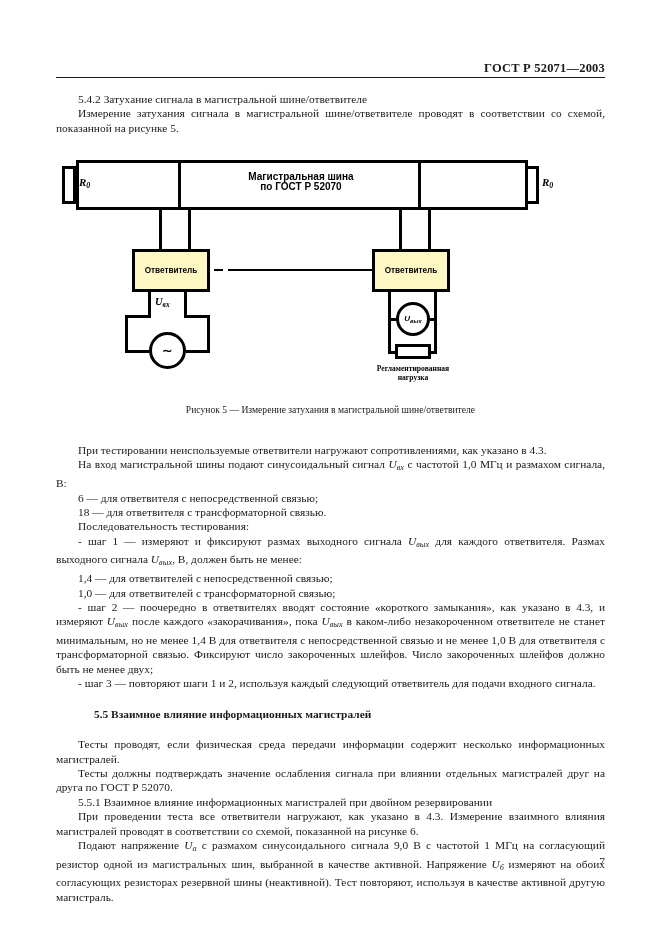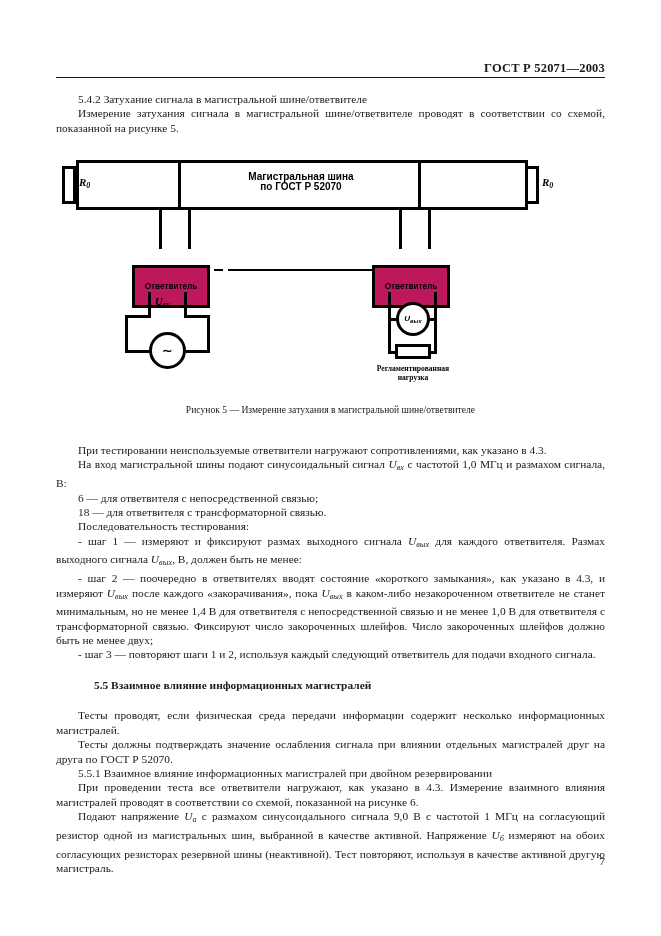--- a/index.html
+++ b/index.html
@@ -102,30 +102,29 @@
   .vline { background: #000; width: 3px; }
   .hline-thin { background: #000; height: 2px; }
 
   .res-box {
     border: 3px solid #000;
     background: #fff;
     box-sizing: border-box;
   }
   .blk-box {
     border: 3px solid #000;
-    background: #be185d;
+    background: #fef9c3;
     box-sizing: border-box;
     display: flex;
     align-items: center;
     justify-content: center;
     font-family: "Liberation Sans", "DejaVu Sans", sans-serif;
     font-weight: bold;
     font-size: 8.2px;
     color: #000;
-    margin-top: 16px;
   }
   .circ {
     border: 3px solid #000;
     border-radius: 50%;
     background: #fff;
     box-sizing: border-box;
     display: flex;
     align-items: center;
     justify-content: center;
     font-family: "Liberation Sans", "DejaVu Sans", sans-serif;
@@ -300,20 +299,22 @@
     </p>
 
     <p class="para">6 — для ответвителя с непосредственной связью;</p>
     <p class="para">18 — для ответвителя с трансформаторной связью.</p>
     <p class="para">Последовательность тестирования:</p>
 
     <p class="para">
       <span>- шаг 1 — измеряют и фиксируют размах выходного сигнала </span><span class="ital"><span>U</span><span class="sub">вых</span></span><span> для каждого ответвителя. Размах выходного сигнала </span><span class="ital"><span>U</span><span class="sub">вых</span></span><span>, В, должен быть не менее:</span>
     </p>
 
+    <p class="para">1,4 — для ответвителей с непосредственной связью;</p>
+    <p class="para">1,0 — для ответвителей с трансформаторной связью;</p>
 
     <p class="para">
       <span>- шаг 2 — поочередно в ответвителях вводят состояние «короткого замыкания», как указано в 4.3, и измеряют </span><span class="ital"><span>U</span><span class="sub">вых</span></span><span> после каждого «закорачивания», пока </span><span class="ital"><span>U</span><span class="sub">вых</span></span><span> в каком-либо незакороченном ответвителе не станет минимальным, но не менее 1,4 В для ответвителя с непосредственной связью и не менее 1,0 В для ответвителя с трансформаторной связью. Фиксируют число закороченных шлейфов. Число закороченных шлейфов должно быть не менее двух;</span>
     </p>
 
     <p class="para">- шаг 3 — повторяют шаги 1 и 2, используя каждый следующий ответвитель для подачи входного сигнала.</p>
 
     <p class="heading">5.5  Взаимное влияние информационных магистралей</p>
     <p class="para">Тесты проводят, если физическая среда передачи информации содержит несколько информационных магистралей.</p>
     <p class="para">Тесты должны подтверждать значение ослабления сигнала при влиянии отдельных магистралей друг на друга по ГОСТ Р 52070.</p>

